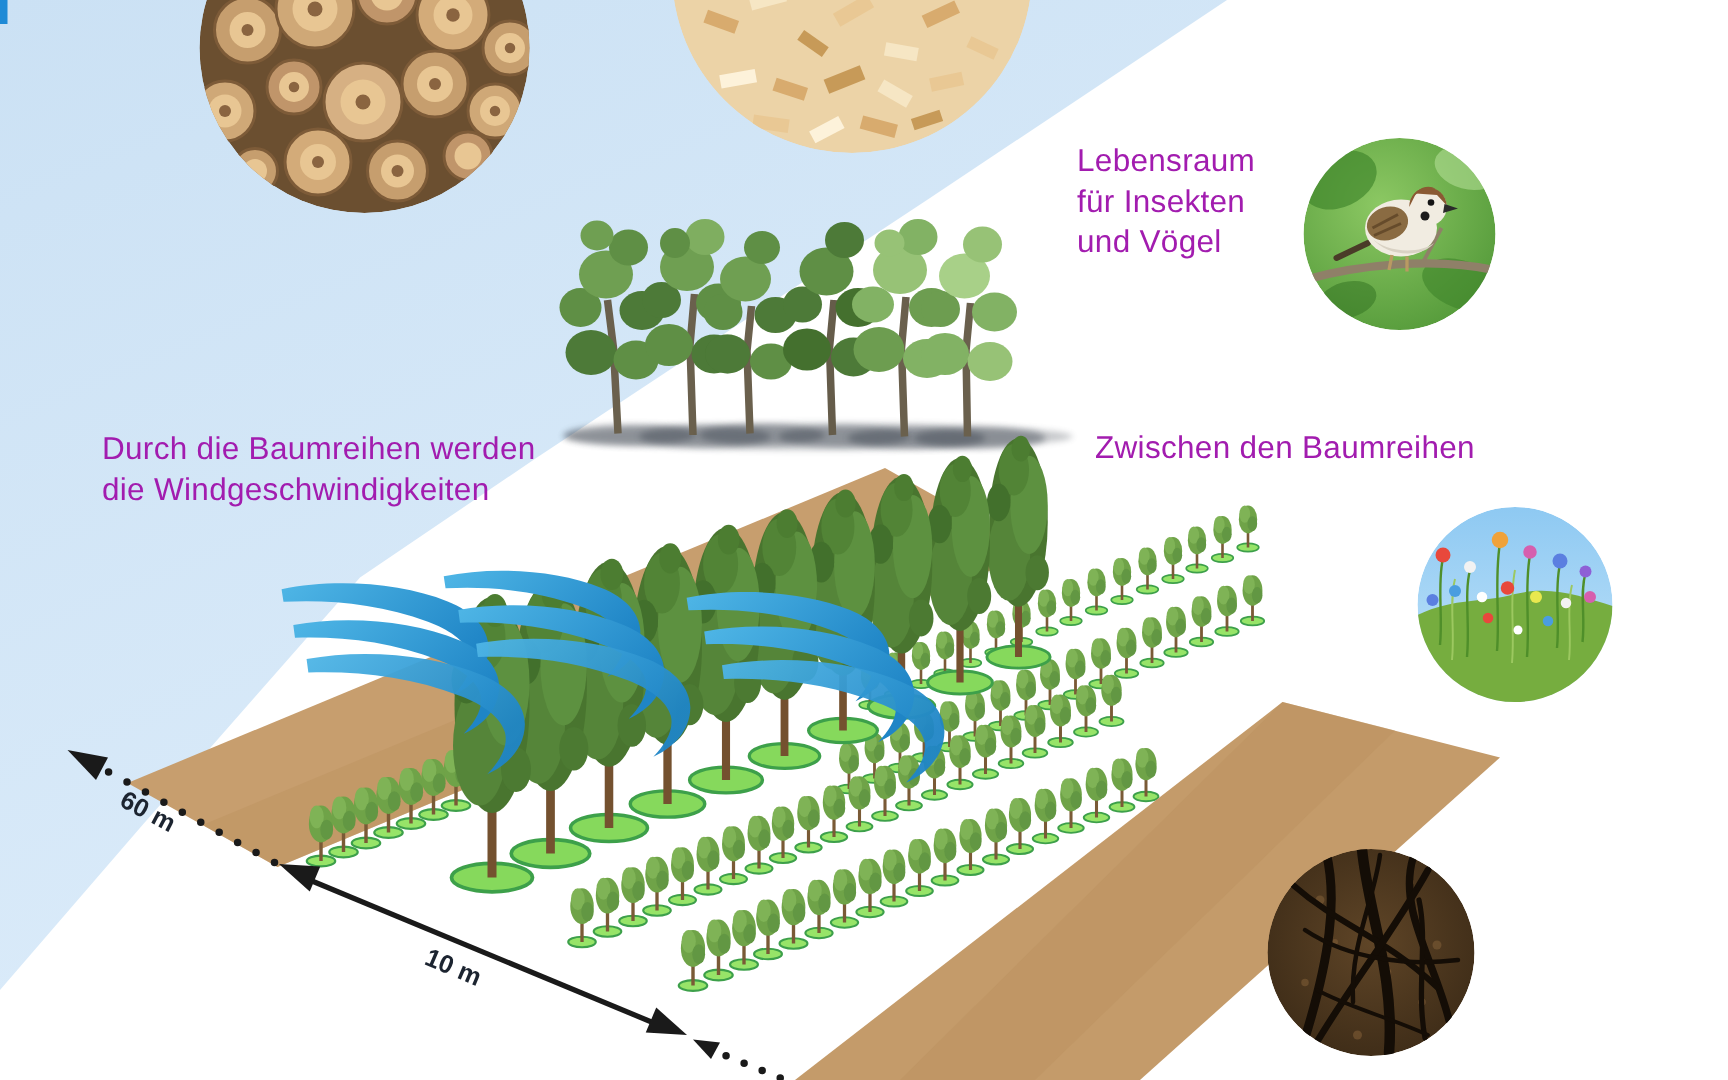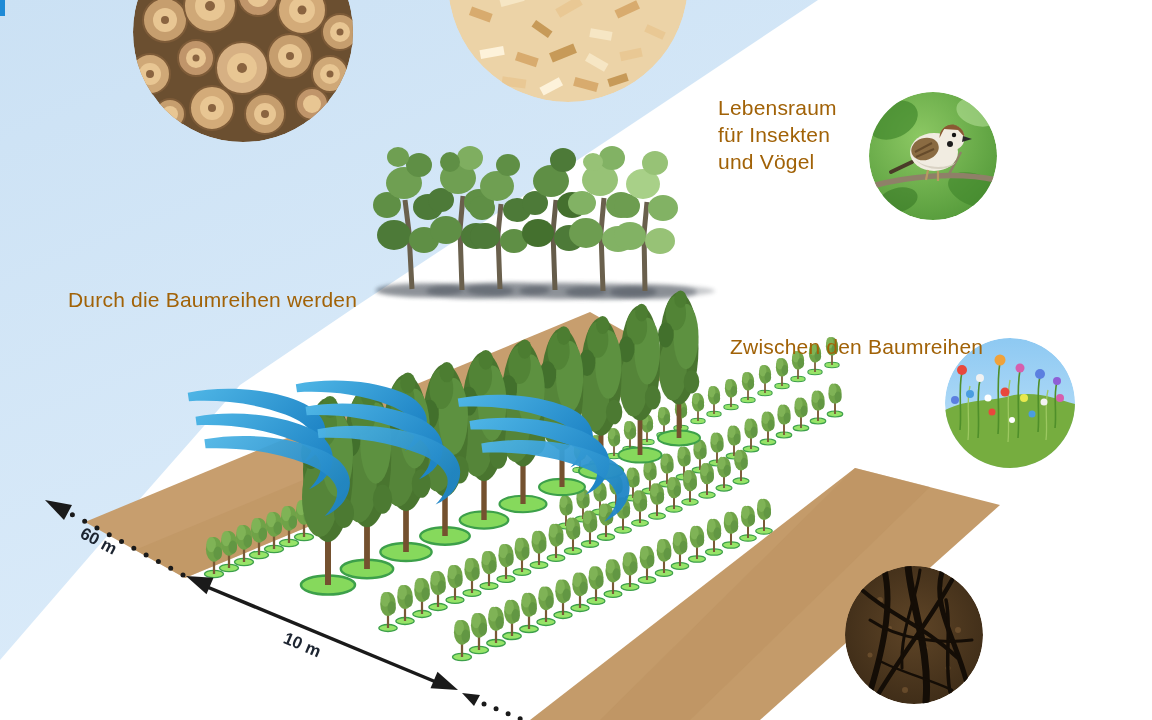--- a/index.html
+++ b/index.html
@@ -1,19 +1,19 @@
 <!DOCTYPE html>
 <html><head>
 <meta charset="utf-8">
 <style>
   html,body{margin:0;padding:0;background:#ffffff;}
   #stage{position:relative;width:1152px;height:720px;overflow:hidden;background:#ffffff;
          font-family:"Liberation Sans",sans-serif;}
   #scene{position:absolute;left:0;top:0;}
-  .caption{position:absolute;color:#a16207;font-size:21px;line-height:27px;font-weight:400;
+  .caption{position:absolute;color:#a21caf;font-size:21px;line-height:27px;font-weight:400;
            letter-spacing:0.2px;white-space:nowrap;}
   svg text.dim{font-family:"Liberation Sans",sans-serif;font-weight:bold;font-size:17px;fill:#1c2430;}
 </style>
 </head>
 <body>
 
 <div id="stage">
 
 <svg id="scene" width="1152" height="720" viewBox="0 0 1152 720">
   <defs>
@@ -450,25 +450,26 @@
       <path d="M870,620 C900,640 940,644 972,640" stroke-width="3"></path>
       <path d="M920,570 C916,600 900,630 902,668" stroke-width="3"></path>
       <path d="M946,600 C952,628 944,660 950,692" stroke-width="3.5"></path>
       <path d="M878,660 C900,672 926,678 952,690" stroke-width="2.5"></path>
     </g>
   </g>
 </svg>
 
 <div class="caption" style="left:68px;top:286px;">
   <div>Durch die Baumreihen werden</div>
+  <div>die Windgeschwindigkeiten</div>
 </div>
 
 <div class="caption" style="left:718px;top:94px;">
   <div>Lebensraum</div>
   <div>für Insekten</div>
   <div>und Vögel</div>
 </div>
 
-<div class="caption" style="left:730px;top:285px;margin-top:48px;">
+<div class="caption" style="left:730px;top:285px;">
   <div>Zwischen den Baumreihen</div>
 </div>
 
 </div>
 
 </body></html>

